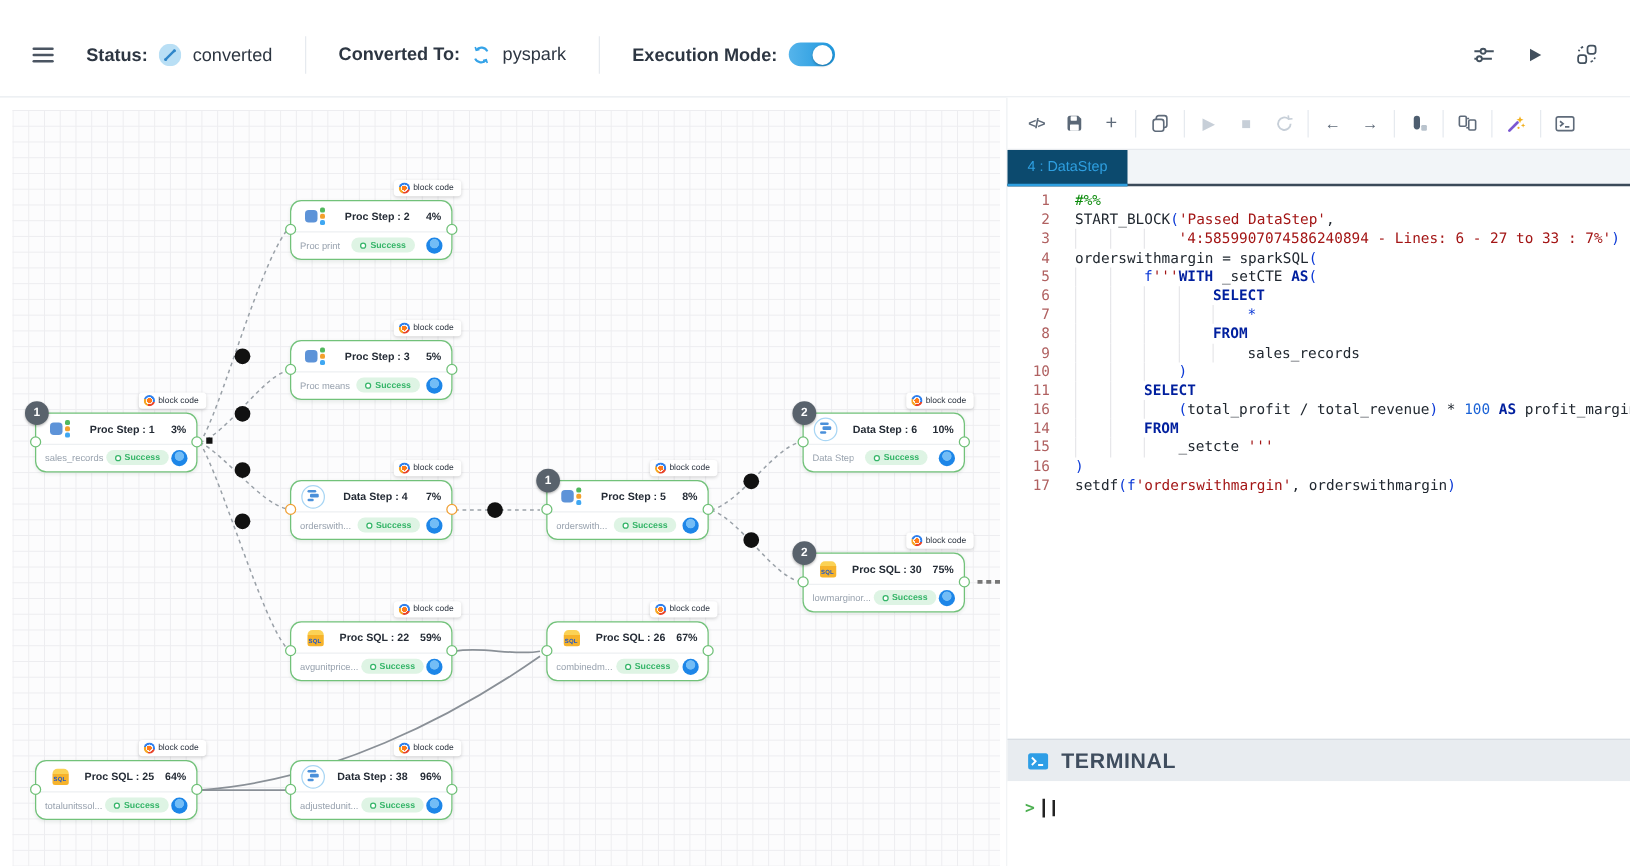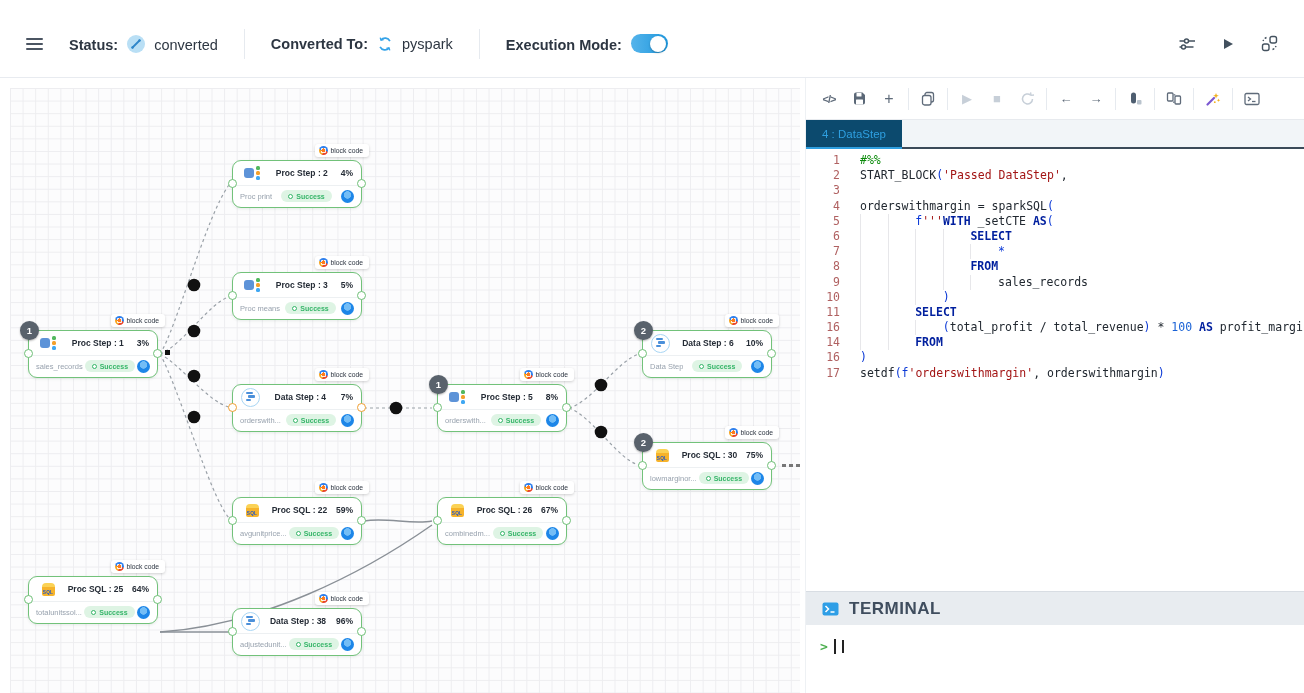--- a/index.html
+++ b/index.html
@@ -436,21 +436,21 @@
           </div>
           <div class="node-bottom">
             <span class="node-sub">combinedm...</span>
             <span class="succ-pill">
               <i class="succ-dot"></i>
               <span>Success</span>
             </span>
             <span class="node-btn"></span>
           </div>
         </div>
-        <div class="node proc-sql" style="left: 18px; top: 488px;">
+        <div class="node proc-sql" style="left: 18px; top: 520px;">
           <div class="blockcode">
             <span class="bc-icon"></span>
             <span>block code</span>
           </div>
           <span class="port port-left"></span>
           <span class="port port-right"></span>
           <div class="node-top">
             <div class="node-icon icon-proc-sql">
               <span class="sql-cyl">
                 <b>SQL</b>
@@ -568,20 +568,21 @@
         <div class="code-line">
           <span class="line-num">1</span>
           <span class="line-code"><span class="tok-com">#%%</span></span>
         </div>
         <div class="code-line">
           <span class="line-num">2</span>
           <span class="line-code"><span class="tok-pln">START_BLOCK</span><span class="tok-par">(</span><span class="tok-str">'Passed DataStep'</span><span class="tok-pln">,</span></span>
         </div>
         <div class="code-line">
           <span class="line-num">3</span>
+          <span class="line-code"><span class="indent-guide"></span><span class="indent-guide"></span><span class="indent-guide"></span><span class="tok-str">'4:5859907074586240894 - Lines: 6 - 27 to 33 : 7%'</span><span class="tok-par">)</span></span>
         </div>
         <div class="code-line">
           <span class="line-num">4</span>
           <span class="line-code"><span class="tok-pln">orderswithmargin </span><span class="tok-pln">= </span><span class="tok-pln">sparkSQL</span><span class="tok-par">(</span></span>
         </div>
         <div class="code-line">
           <span class="line-num">5</span>
           <span class="line-code"><span class="indent-guide"></span><span class="indent-guide"></span><span class="tok-kw2">f</span><span class="tok-str">'''</span><span class="tok-kw">WITH</span><span class="tok-pln"> _setCTE </span><span class="tok-kw">AS</span><span class="tok-par">(</span></span>
         </div>
         <div class="code-line">
@@ -608,20 +609,24 @@
           <span class="line-num">11</span>
           <span class="line-code"><span class="indent-guide"></span><span class="indent-guide"></span><span class="tok-kw">SELECT</span></span>
         </div>
         <div class="code-line">
           <span class="line-num">16</span>
           <span class="line-code"><span class="indent-guide"></span><span class="indent-guide"></span><span class="indent-guide"></span><span class="tok-par">(</span><span class="tok-pln">total_profit / total_revenue</span><span class="tok-par">)</span><span class="tok-pln"> * </span><span class="tok-num">100</span><span class="tok-pln"> </span><span class="tok-kw">AS</span><span class="tok-pln"> profit_margin</span></span>
         </div>
         <div class="code-line">
           <span class="line-num">14</span>
           <span class="line-code"><span class="indent-guide"></span><span class="indent-guide"></span><span class="tok-kw">FROM</span></span>
+        </div>
+        <div class="code-line">
+          <span class="line-num">15</span>
+          <span class="line-code"><span class="indent-guide"></span><span class="indent-guide"></span><span class="indent-guide"></span><span class="tok-pln">_setcte </span><span class="tok-str">'''</span></span>
         </div>
         <div class="code-line">
           <span class="line-num">16</span>
           <span class="line-code"><span class="tok-par">)</span></span>
         </div>
         <div class="code-line">
           <span class="line-num">17</span>
           <span class="line-code"><span class="tok-pln">setdf</span><span class="tok-par">(</span><span class="tok-kw2">f</span><span class="tok-str">'orderswithmargin'</span><span class="tok-pln">, orderswithmargin</span><span class="tok-par">)</span></span>
         </div>
       </div>

